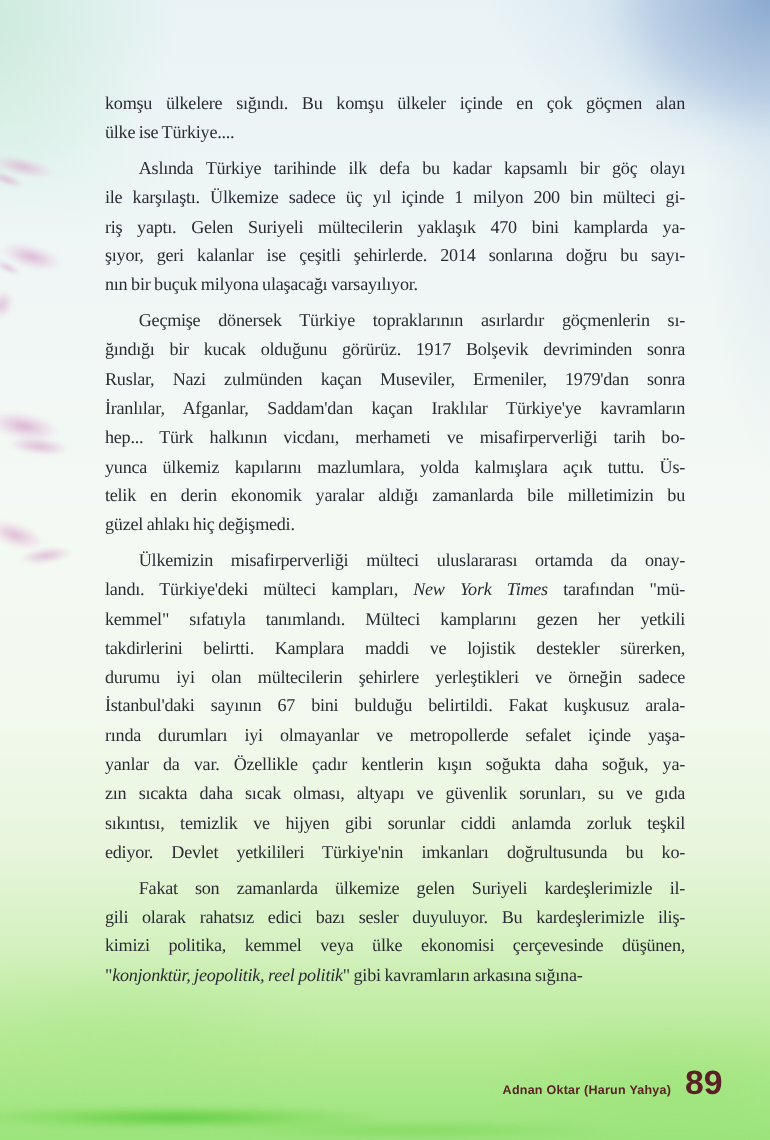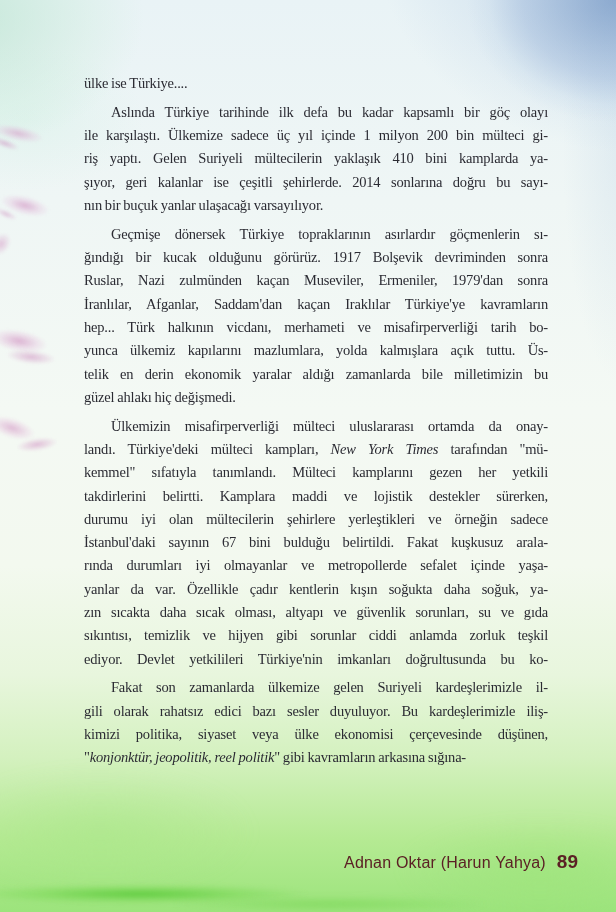--- a/index.html
+++ b/index.html
@@ -69,22 +69,22 @@
   .line.last { text-align-last:left; }
   .line.indented { text-indent:27px; }
   .line em { }
   
   .footer {
     position:absolute; right:38px; top:851px;
     display:flex; align-items:baseline; gap:11px;
     font-family:"Liberation Sans", sans-serif;
     color:#5b2024;
   }
-  .footer .author { font-size:16px; font-weight:400; letter-spacing:0.2px; }
-  .footer .pagenum { font-size:19px; font-weight:800; }
+  .footer .author { font-size:10px; font-weight:700; letter-spacing:0.2px; }
+  .footer .pagenum { font-size:27px; font-weight:800; }
 </style>
 </head>
 <body>
 
 <div class="page">
 
   <div class="wash glow-bottom-left"></div>
   <div class="wash glow-bottom-right"></div>
   <div class="wash streak-a"></div>
   <div class="wash streak-b"></div>
@@ -93,28 +93,29 @@
   <div class="petal petal-b1"></div>
   <div class="petal petal-b2"></div>
   <div class="petal petal-c"></div>
   <div class="petal petal-d1"></div>
   <div class="petal petal-d2"></div>
   <div class="petal petal-e1"></div>
   <div class="petal petal-e2"></div>
 
   <main class="text-block" id="text-block">
       <div class="para">
+        <div class="line"><span>komşu ülkelere sığındı. Bu komşu ülkeler içinde en çok göçmen alan</span></div>
         <div class="line last"><span>ülke ise Türkiye....</span></div>
       </div>
       <div class="para">
         <div class="line indented"><span>Aslında Türkiye tarihinde ilk defa bu kadar kapsamlı bir göç olayı</span></div>
         <div class="line"><span>ile karşılaştı. Ülkemize sadece üç yıl içinde 1 milyon 200 bin mülteci gi-</span></div>
-        <div class="line"><span>riş yaptı. Gelen Suriyeli mültecilerin yaklaşık 410 bini kamplarda ya-</span></div>
+        <div class="line"><span>riş yaptı. Gelen Suriyeli mültecilerin yaklaşık 470 bini kamplarda ya-</span></div>
         <div class="line"><span>şıyor, geri kalanlar ise çeşitli şehirlerde. 2014 sonlarına doğru bu sayı-</span></div>
-        <div class="line last"><span>nın bir buçuk yanlar ulaşacağı varsayılıyor.</span></div>
+        <div class="line last"><span>nın bir buçuk milyona ulaşacağı varsayılıyor.</span></div>
       </div>
       <div class="para">
         <div class="line indented"><span>Geçmişe dönersek Türkiye topraklarının asırlardır göçmenlerin sı-</span></div>
         <div class="line"><span>ğındığı bir kucak olduğunu görürüz. 1917 Bolşevik devriminden sonra</span></div>
         <div class="line"><span>Ruslar, Nazi zulmünden kaçan Museviler, Ermeniler, 1979'dan sonra</span></div>
         <div class="line"><span>İranlılar, Afganlar, Saddam'dan kaçan Iraklılar Türkiye'ye kavramların</span></div>
         <div class="line"><span>hep... Türk halkının vicdanı, merhameti ve misafirperverliği tarih bo-</span></div>
         <div class="line"><span>yunca ülkemiz kapılarını mazlumlara, yolda kalmışlara açık tuttu. Üs-</span></div>
         <div class="line"><span>telik en derin ekonomik yaralar aldığı zamanlarda bile milletimizin bu</span></div>
         <div class="line last"><span>güzel ahlakı hiç değişmedi.</span></div>
@@ -128,21 +129,21 @@
         <div class="line"><span>İstanbul'daki sayının 67 bini bulduğu belirtildi. Fakat kuşkusuz arala-</span></div>
         <div class="line"><span>rında durumları iyi olmayanlar ve metropollerde sefalet içinde yaşa-</span></div>
         <div class="line"><span>yanlar da var. Özellikle çadır kentlerin kışın soğukta daha soğuk, ya-</span></div>
         <div class="line"><span>zın sıcakta daha sıcak olması, altyapı ve güvenlik sorunları, su ve gıda</span></div>
         <div class="line"><span>sıkıntısı, temizlik ve hijyen gibi sorunlar ciddi anlamda zorluk teşkil</span></div>
         <div class="line"><span>ediyor. Devlet yetkilileri Türkiye'nin imkanları doğrultusunda bu ko-</span></div>
       </div>
       <div class="para">
         <div class="line indented"><span>Fakat son zamanlarda ülkemize gelen Suriyeli kardeşlerimizle il-</span></div>
         <div class="line"><span>gili olarak rahatsız edici bazı sesler duyuluyor. Bu kardeşlerimizle iliş-</span></div>
-        <div class="line"><span>kimizi politika, siyaset veya ülke ekonomisi çerçevesinde düşünen,</span></div>
+        <div class="line"><span>kimizi politika, kemmel veya ülke ekonomisi çerçevesinde düşünen,</span></div>
         <div class="line last"><span>"</span><em>konjonktür, jeopolitik, reel politik</em><span>" gibi kavramların arkasına sığına-</span></div>
       </div>
     </main>
 
   <footer class="footer">
     <span class="author">Adnan Oktar (Harun Yahya)</span>
     <span class="pagenum">89</span>
   </footer>
 
 </div>

